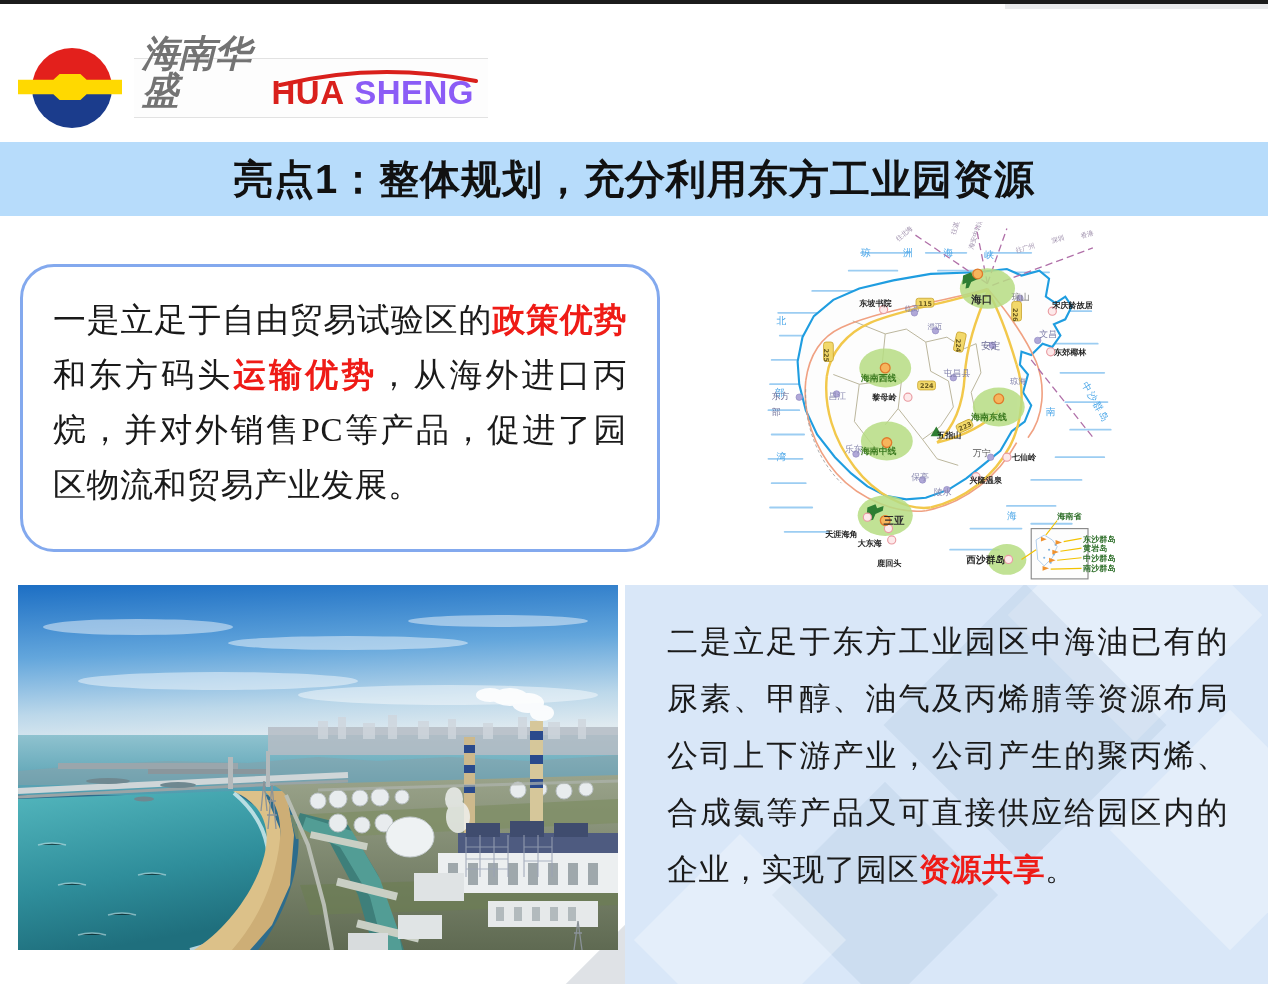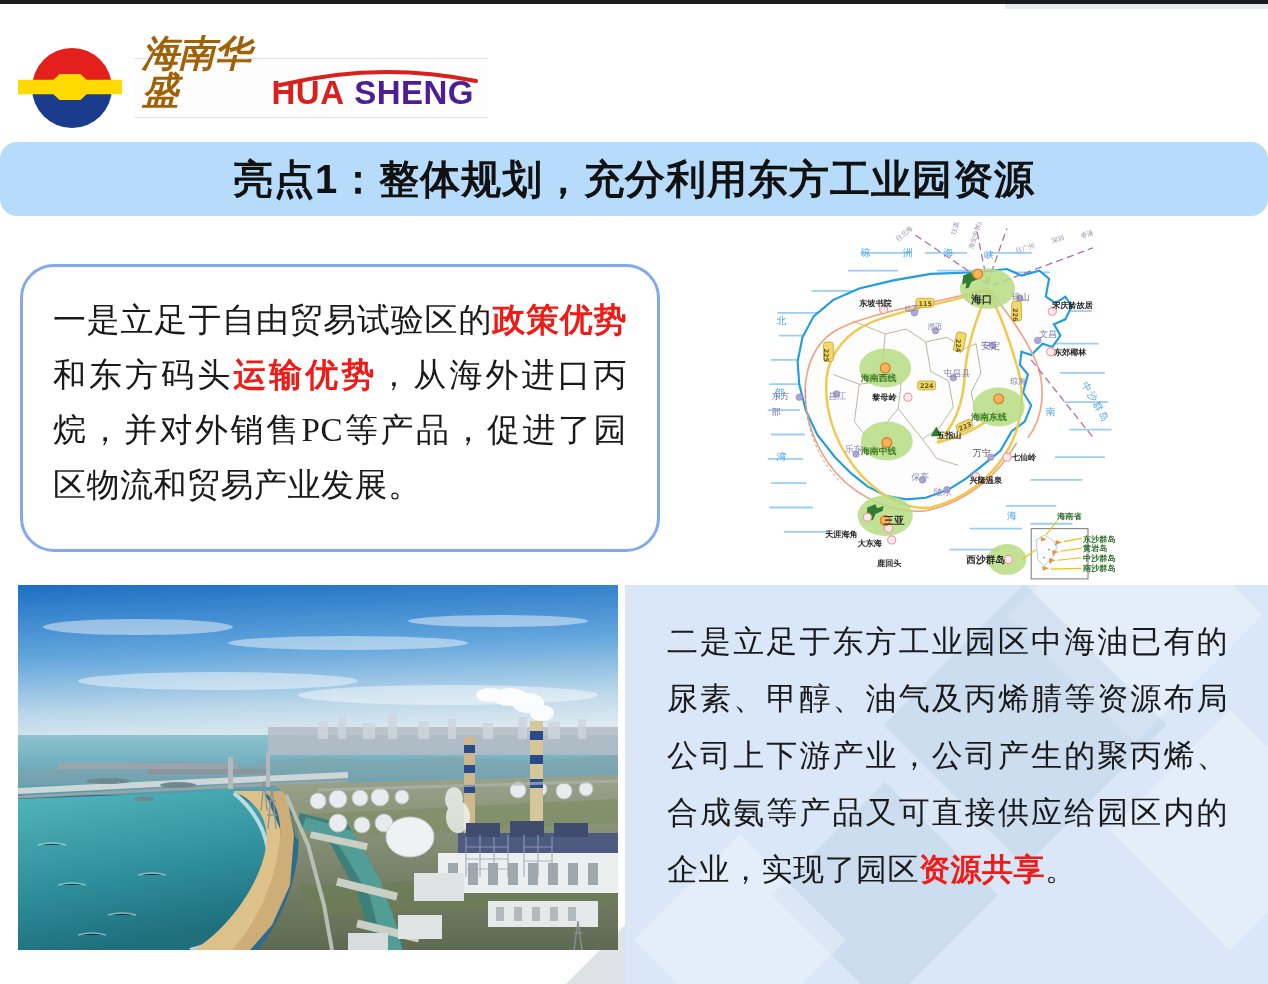--- a/index.html
+++ b/index.html
@@ -25,31 +25,31 @@
   
   .logo-wrap{position:absolute;left:28px;top:42px;width:460px;height:92px;z-index:4;display:flex;align-items:center;}
   .logo-mark{position:relative;width:88px;height:88px;flex:0 0 88px;}
   .logo-mark .circ{position:absolute;left:4px;top:4px;width:80px;height:80px;border-radius:50%;overflow:hidden;}
   .logo-mark .top-red{position:absolute;left:0;top:0;width:80px;height:40px;background:#e3201c;}
   .logo-mark .bot-blue{position:absolute;left:0;top:40px;width:80px;height:40px;background:#1b3c8c;}
   .logo-mark .band{position:absolute;left:-10px;top:30px;width:104px;height:26px;background:#ffd900;
      clip-path:polygon(0 22%,34% 22%,40% 0,60% 0,66% 22%,100% 22%,100% 78%,66% 78%,60% 100%,40% 100%,34% 78%,0 78%);}
   .logo-text{margin-left:18px;background:#fdfdfd;border-top:1px solid #e2e2e2;border-bottom:1px solid #e2e2e2;
      padding:6px 14px 8px 8px;display:flex;align-items:flex-end;position:relative;height:60px;box-sizing:border-box;}
-  .logo-cn{font-family:"Liberation Sans","DejaVu Sans",sans-serif;font-weight:bold;font-size:37px;color:#a16207;
+  .logo-cn{font-family:"Liberation Sans","DejaVu Sans",sans-serif;font-weight:bold;font-size:37px;color:#737373;
      letter-spacing:-1px;font-style:italic;line-height:1;}
   .logo-en{font-family:"Liberation Sans","DejaVu Sans",sans-serif;font-weight:bold;font-size:33px;line-height:1;margin-left:2px;letter-spacing:.5px;}
   .logo-en .r{color:#d9201c;margin-top:16px;}
-  .logo-en .b{color:#4c1d95;text-align:right;}
+  .logo-en .b{color:#8b5cf6;text-align:right;}
   .logo-arc{position:absolute;right:10px;top:6px;width:200px;height:22px;overflow:hidden;}
   .logo-arc svg{display:block;}
 
   
   .title-banner{position:absolute;left:0;top:142px;width:1268px;height:74px;background:#b7dcfb;z-index:3;
-     display:flex;align-items:center;justify-content:center;border-radius:17px;}
+     display:flex;align-items:center;justify-content:center;}
   .title-text{font-family:"Liberation Sans","DejaVu Sans",sans-serif;font-weight:bold;font-size:40px;color:#111;
      letter-spacing:1px;white-space:nowrap;}
 
   
   .textbox-1{position:absolute;left:20px;top:264px;width:640px;height:288px;border:3px solid #83a9ee;
      border-radius:34px;background:#fff;box-sizing:border-box;z-index:3;padding:26px 30px 0 30px;}
   .para{font-family:"Liberation Serif","DejaVu Serif",serif;font-size:33px;line-height:55px;color:#1a1a1a;
      text-align:justify;letter-spacing:.5px;}
   .para .hl{color:#ef1b16;font-weight:bold;}
 

